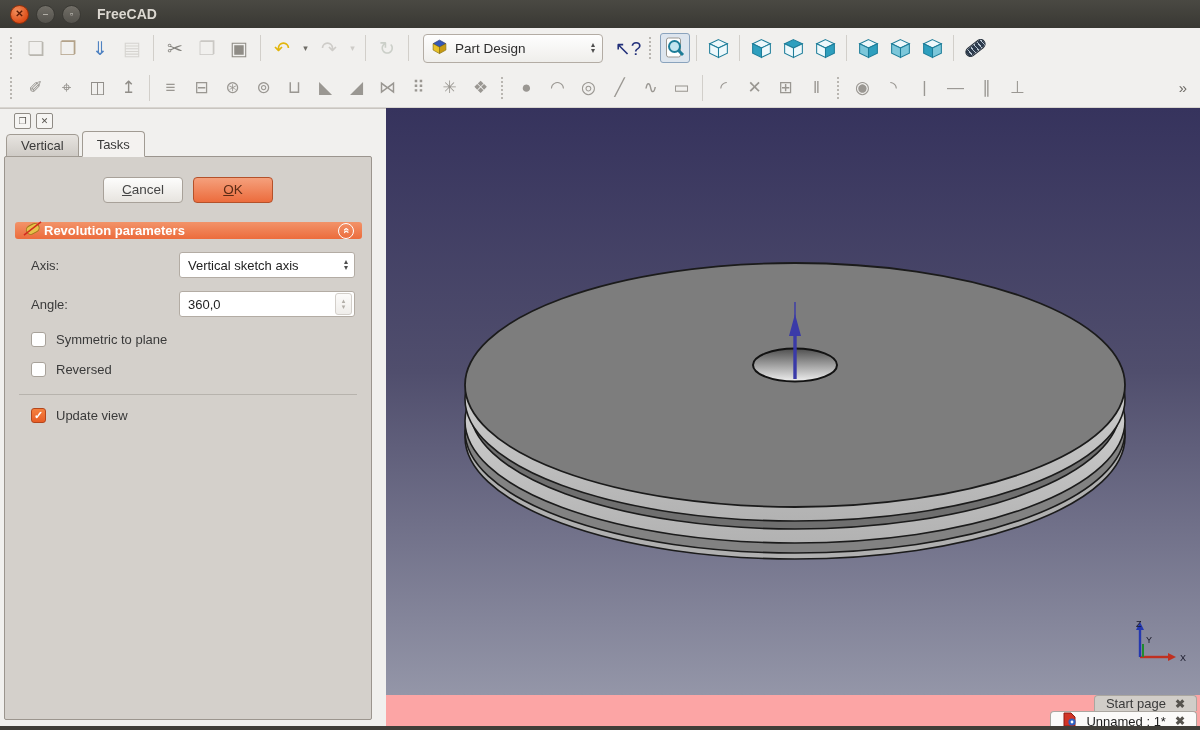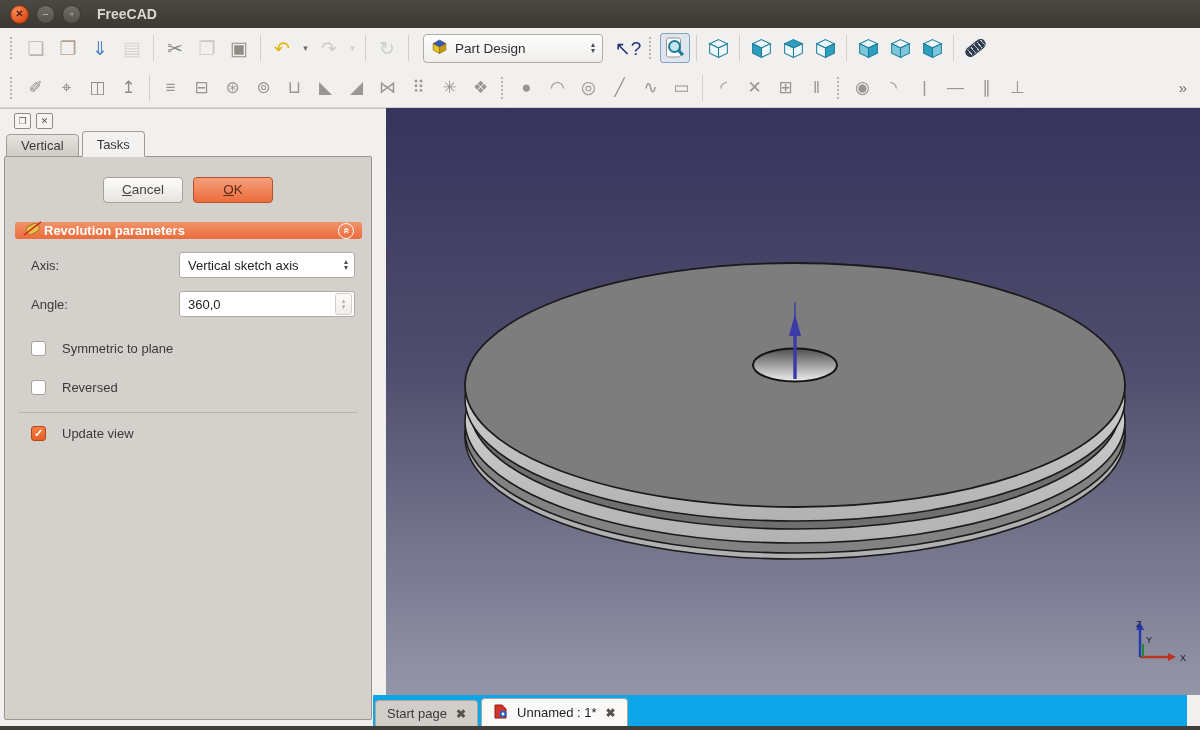--- a/index.html
+++ b/index.html
@@ -74,36 +74,36 @@
   .field-row{display:flex;align-items:center;margin:13px 16px 0 26px;}
   .field-label{font-size:13px;color:#3a3a3a;flex:1;}
   .dropdown,.spinbox{width:176px;height:26px;background:#fff;border:1px solid #b3aca4;
     border-radius:3px;display:flex;align-items:center;padding:0 2px 0 8px;font-size:13px;color:#1e1e1e;}
   .dd-spin{display:flex;flex-direction:column;line-height:6px;font-size:8px;color:#4e4e4e;
     margin-left:auto;padding-right:4px;}
   .spin-btns{margin-left:auto;width:17px;height:22px;border:1px solid #d3cfca;border-radius:3px;
     background:linear-gradient(#fcfbfa,#efedea);display:flex;flex-direction:column;align-items:center;
     justify-content:center;font-size:7px;line-height:6px;color:#b2aea8;}
 
-  .chk-row{display:flex;align-items:center;margin:24px 16px 0 26px;gap:16px;}
+  .chk-row{display:flex;align-items:center;margin:15px 16px 0 26px;gap:10px;}
   .chk{width:15px;height:15px;background:#fff;border:1px solid #a8a29a;border-radius:3px;flex:none;
     display:flex;align-items:center;justify-content:center;}
   .chk.checked{background:linear-gradient(#f5813f,#e85d26);border-color:#b4461c;color:#fff;
     font-size:11px;font-weight:bold;}
   .chk-label{font-size:13px;color:#3a3a3a;}
   .sep-line{height:1px;background:#b7b3ad;margin:17px 14px 0 14px;}
 
   
   .viewport{position:absolute;left:386px;top:108px;width:814px;height:587px;
     background:linear-gradient(180deg,#36335d 0%,#504e6d 45%,#9496a8 100%);}
   .vp-svg{position:absolute;left:0;top:0;}
 
   
-  .tabbar{position:absolute;left:373px;top:695px;width:814px;height:31px;background:#0ea5e9;
-    display:flex;align-items:flex-end;padding-left:2px;}
+  .tabbar{position:absolute;left:386px;top:695px;width:814px;height:31px;background:#fca5a5;
+    display:flex;align-items:flex-end;padding-left:2px;flex-direction:column;}
   .doctab{height:28px;display:flex;align-items:center;gap:9px;padding:0 11px;font-size:13px;
     border:1px solid #aaa6a0;border-radius:4px 4px 0 0;border-bottom:none;margin-right:3px;}
   .doctab.inactive{background:#d1cdc8;color:#3a3a3a;height:26px;}
   .doctab.active{background:#fbfaf9;color:#1e1e1e;}
   .tab-close{font-size:12px;color:#56534e;font-weight:bold;}
 
   .bottomstrip{position:absolute;left:0;top:726px;width:1200px;height:4px;background:#403e39;}
 </style>
 </head>
 <body>

